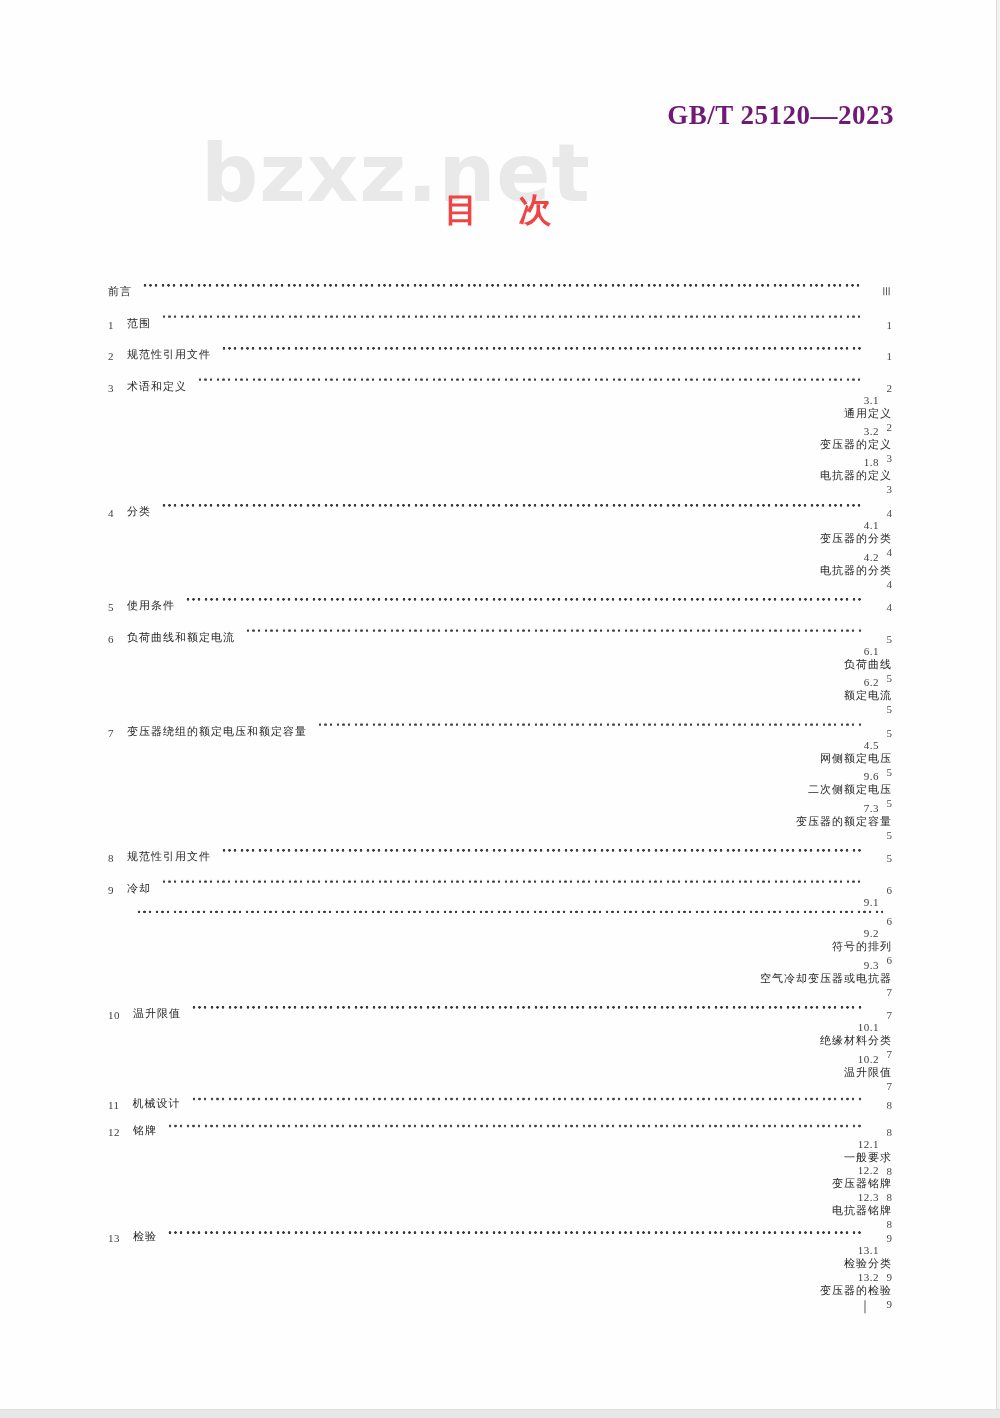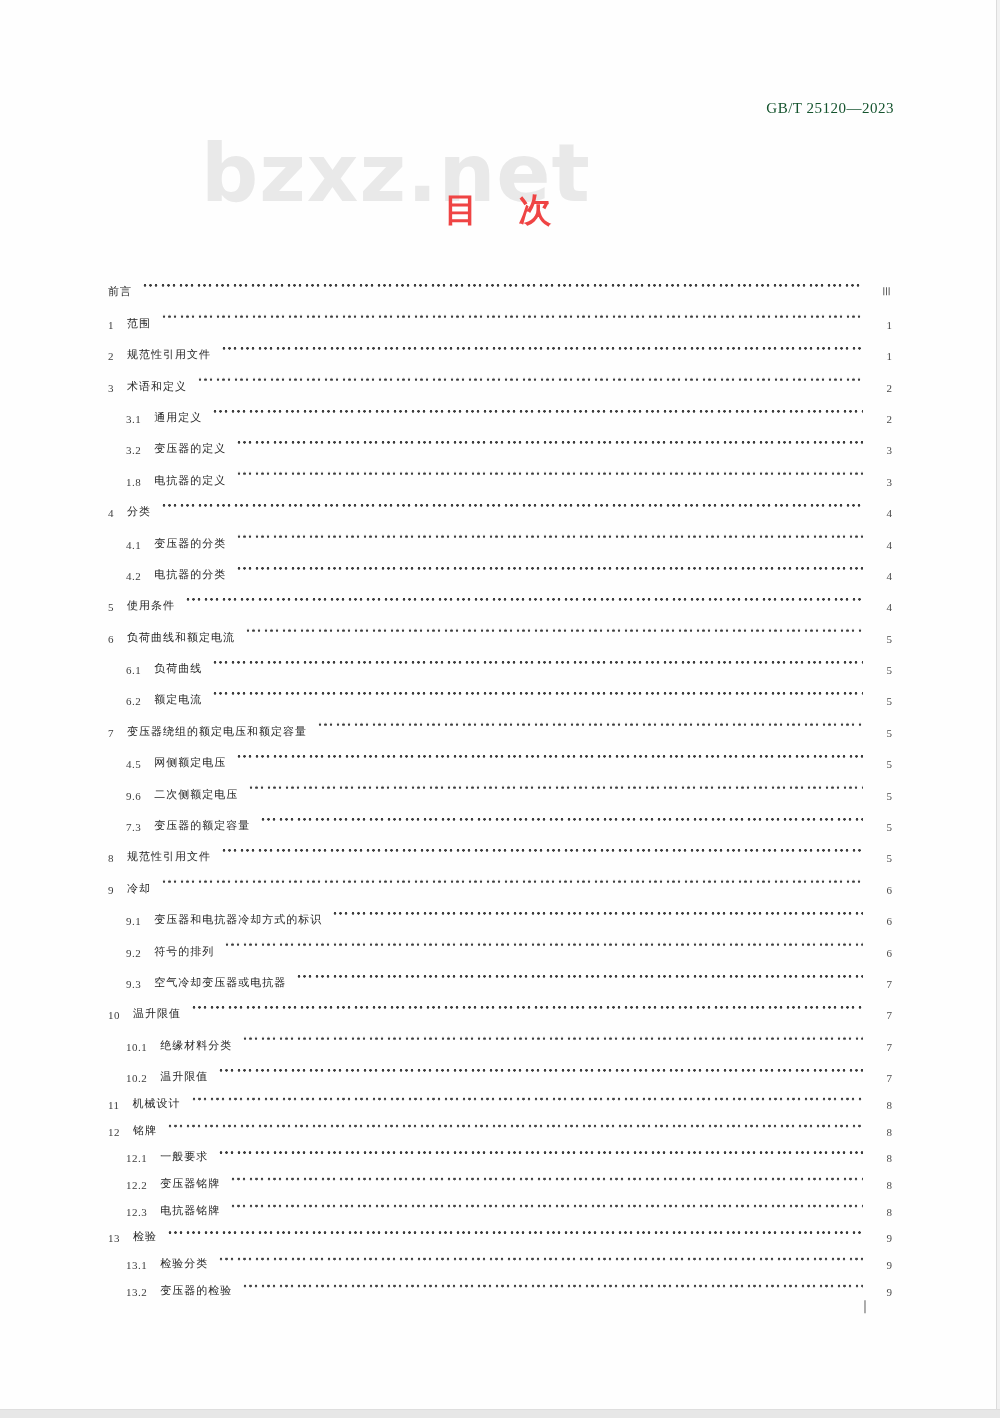--- a/index.html
+++ b/index.html
@@ -23,24 +23,24 @@
     letter-spacing: 1px;
     color: #e9e9e9;
     user-select: none;
     z-index: 0;
   }
   .doc-code {
     position: absolute;
     top: 100px;
     right: 106px;
     font-family: "Liberation Serif", serif;
-    font-weight: 400;
-    font-size: 15px;
+    font-weight: 700;
+    font-size: 27px;
     letter-spacing: 0.5px;
-    color: #14532d;
+    color: #701a75;
     z-index: 2;
   }
   .toc-title {
     position: absolute;
     top: 188px;
     left: 0;
     width: 100%;
     text-align: center;
     font-size: 33px;
     font-weight: 600;
@@ -56,21 +56,21 @@
     z-index: 1;
   }
   .toc-row {
     display: flex;
     align-items: flex-end;
     height: 31.4px;
     font-size: 11px;
     padding-left: 2px;
   }
   .toc-row.compact { height: 26.7px; }
-  .toc-row.level2 { padding-left: 20px; }
+  .toc-row.level2 { padding-left: 20px; flex-direction: column; }
   .toc-row .num {
     flex: 0 0 auto;
     margin-right: 13px;
     color: #3d3d3d;
     letter-spacing: 0.5px;
   }
   .toc-row .title {
     flex: 0 0 auto;
     color: #262626;
     letter-spacing: 1px;
@@ -246,21 +246,20 @@
     <span class="pageno">5</span>
   </div>
       <div class="toc-row">
     <span class="num">9</span>
     <span class="title">冷却</span>
     <span class="leader"></span>
     <span class="pageno">6</span>
   </div>
       <div class="toc-row level2">
     <span class="num">9.1</span>
-    <span class="title">变压器和电抗器冷却方式的标识</span>
     <span class="leader"></span>
     <span class="pageno">6</span>
   </div>
       <div class="toc-row level2">
     <span class="num">9.2</span>
     <span class="title">符号的排列</span>
     <span class="leader"></span>
     <span class="pageno">6</span>
   </div>
       <div class="toc-row level2">

